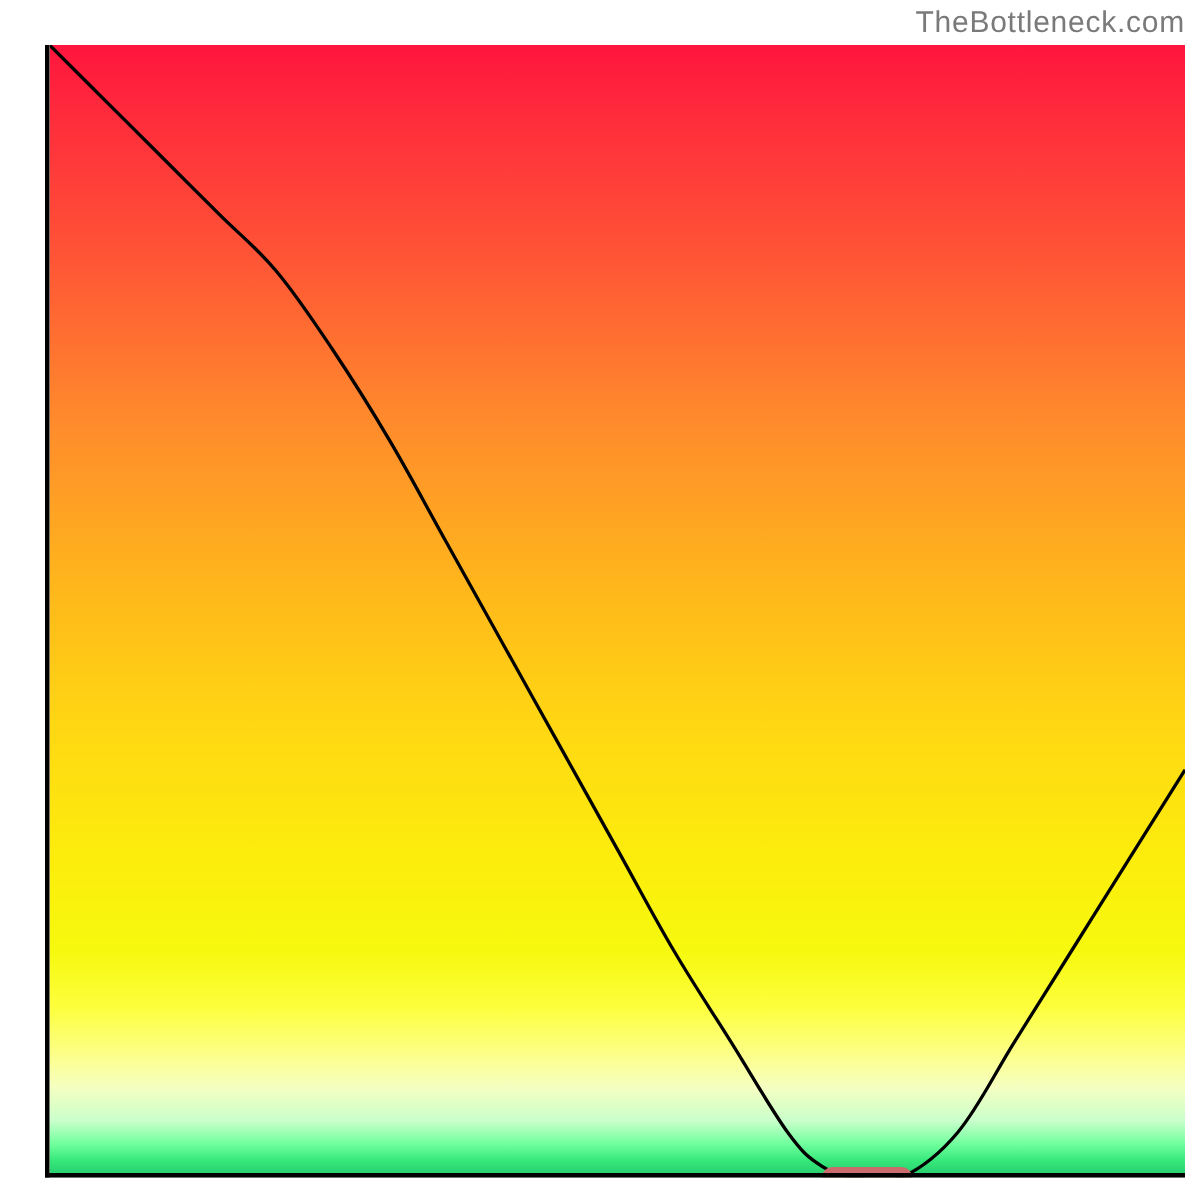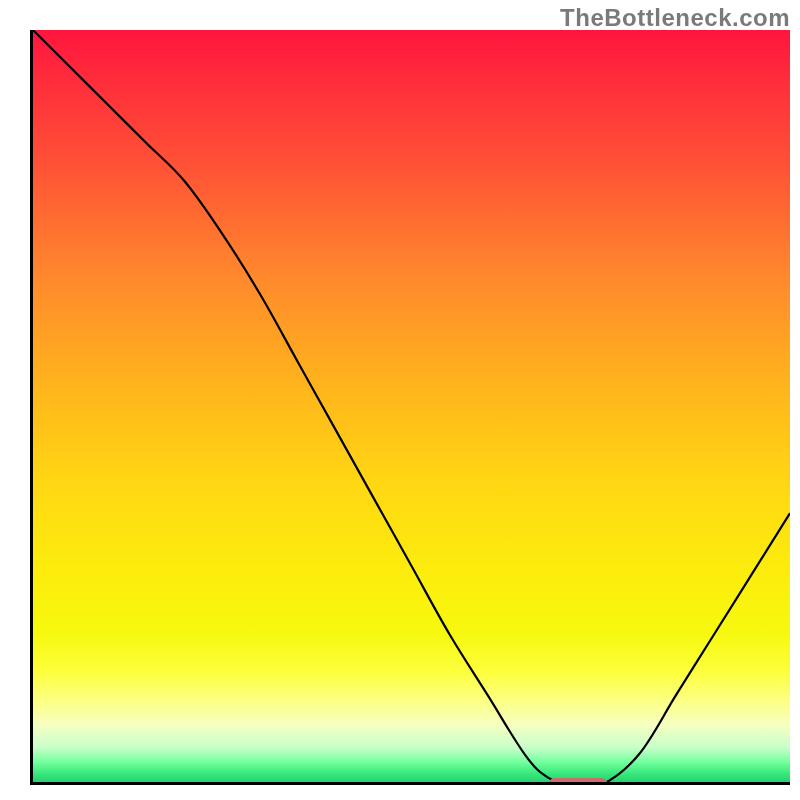--- a/index.html
+++ b/index.html
@@ -4,22 +4,22 @@
 <style>
   * { margin: 0; padding: 0; box-sizing: border-box; }
   html, body { width: 800px; height: 800px; overflow: hidden; }
   body { background: #ffffff; font-family: Arial, Helvetica, sans-serif; }
   .container { position: relative; width: 800px; height: 800px; }
   .watermark {
     position: absolute;
     top: 4px;
     right: 10px;
     color: #7a7a7a;
-    font-size: 24px;
-    font-weight: bold;
+    font-size: 20px;
+    font-weight: normal;
     letter-spacing: 0.5px;
     z-index: 20;
   }
   .axes {
     position: absolute;
     left: 30px;
     top: 30px;
     width: 760px;
     height: 755px;
     border-left: 3px solid #000;

